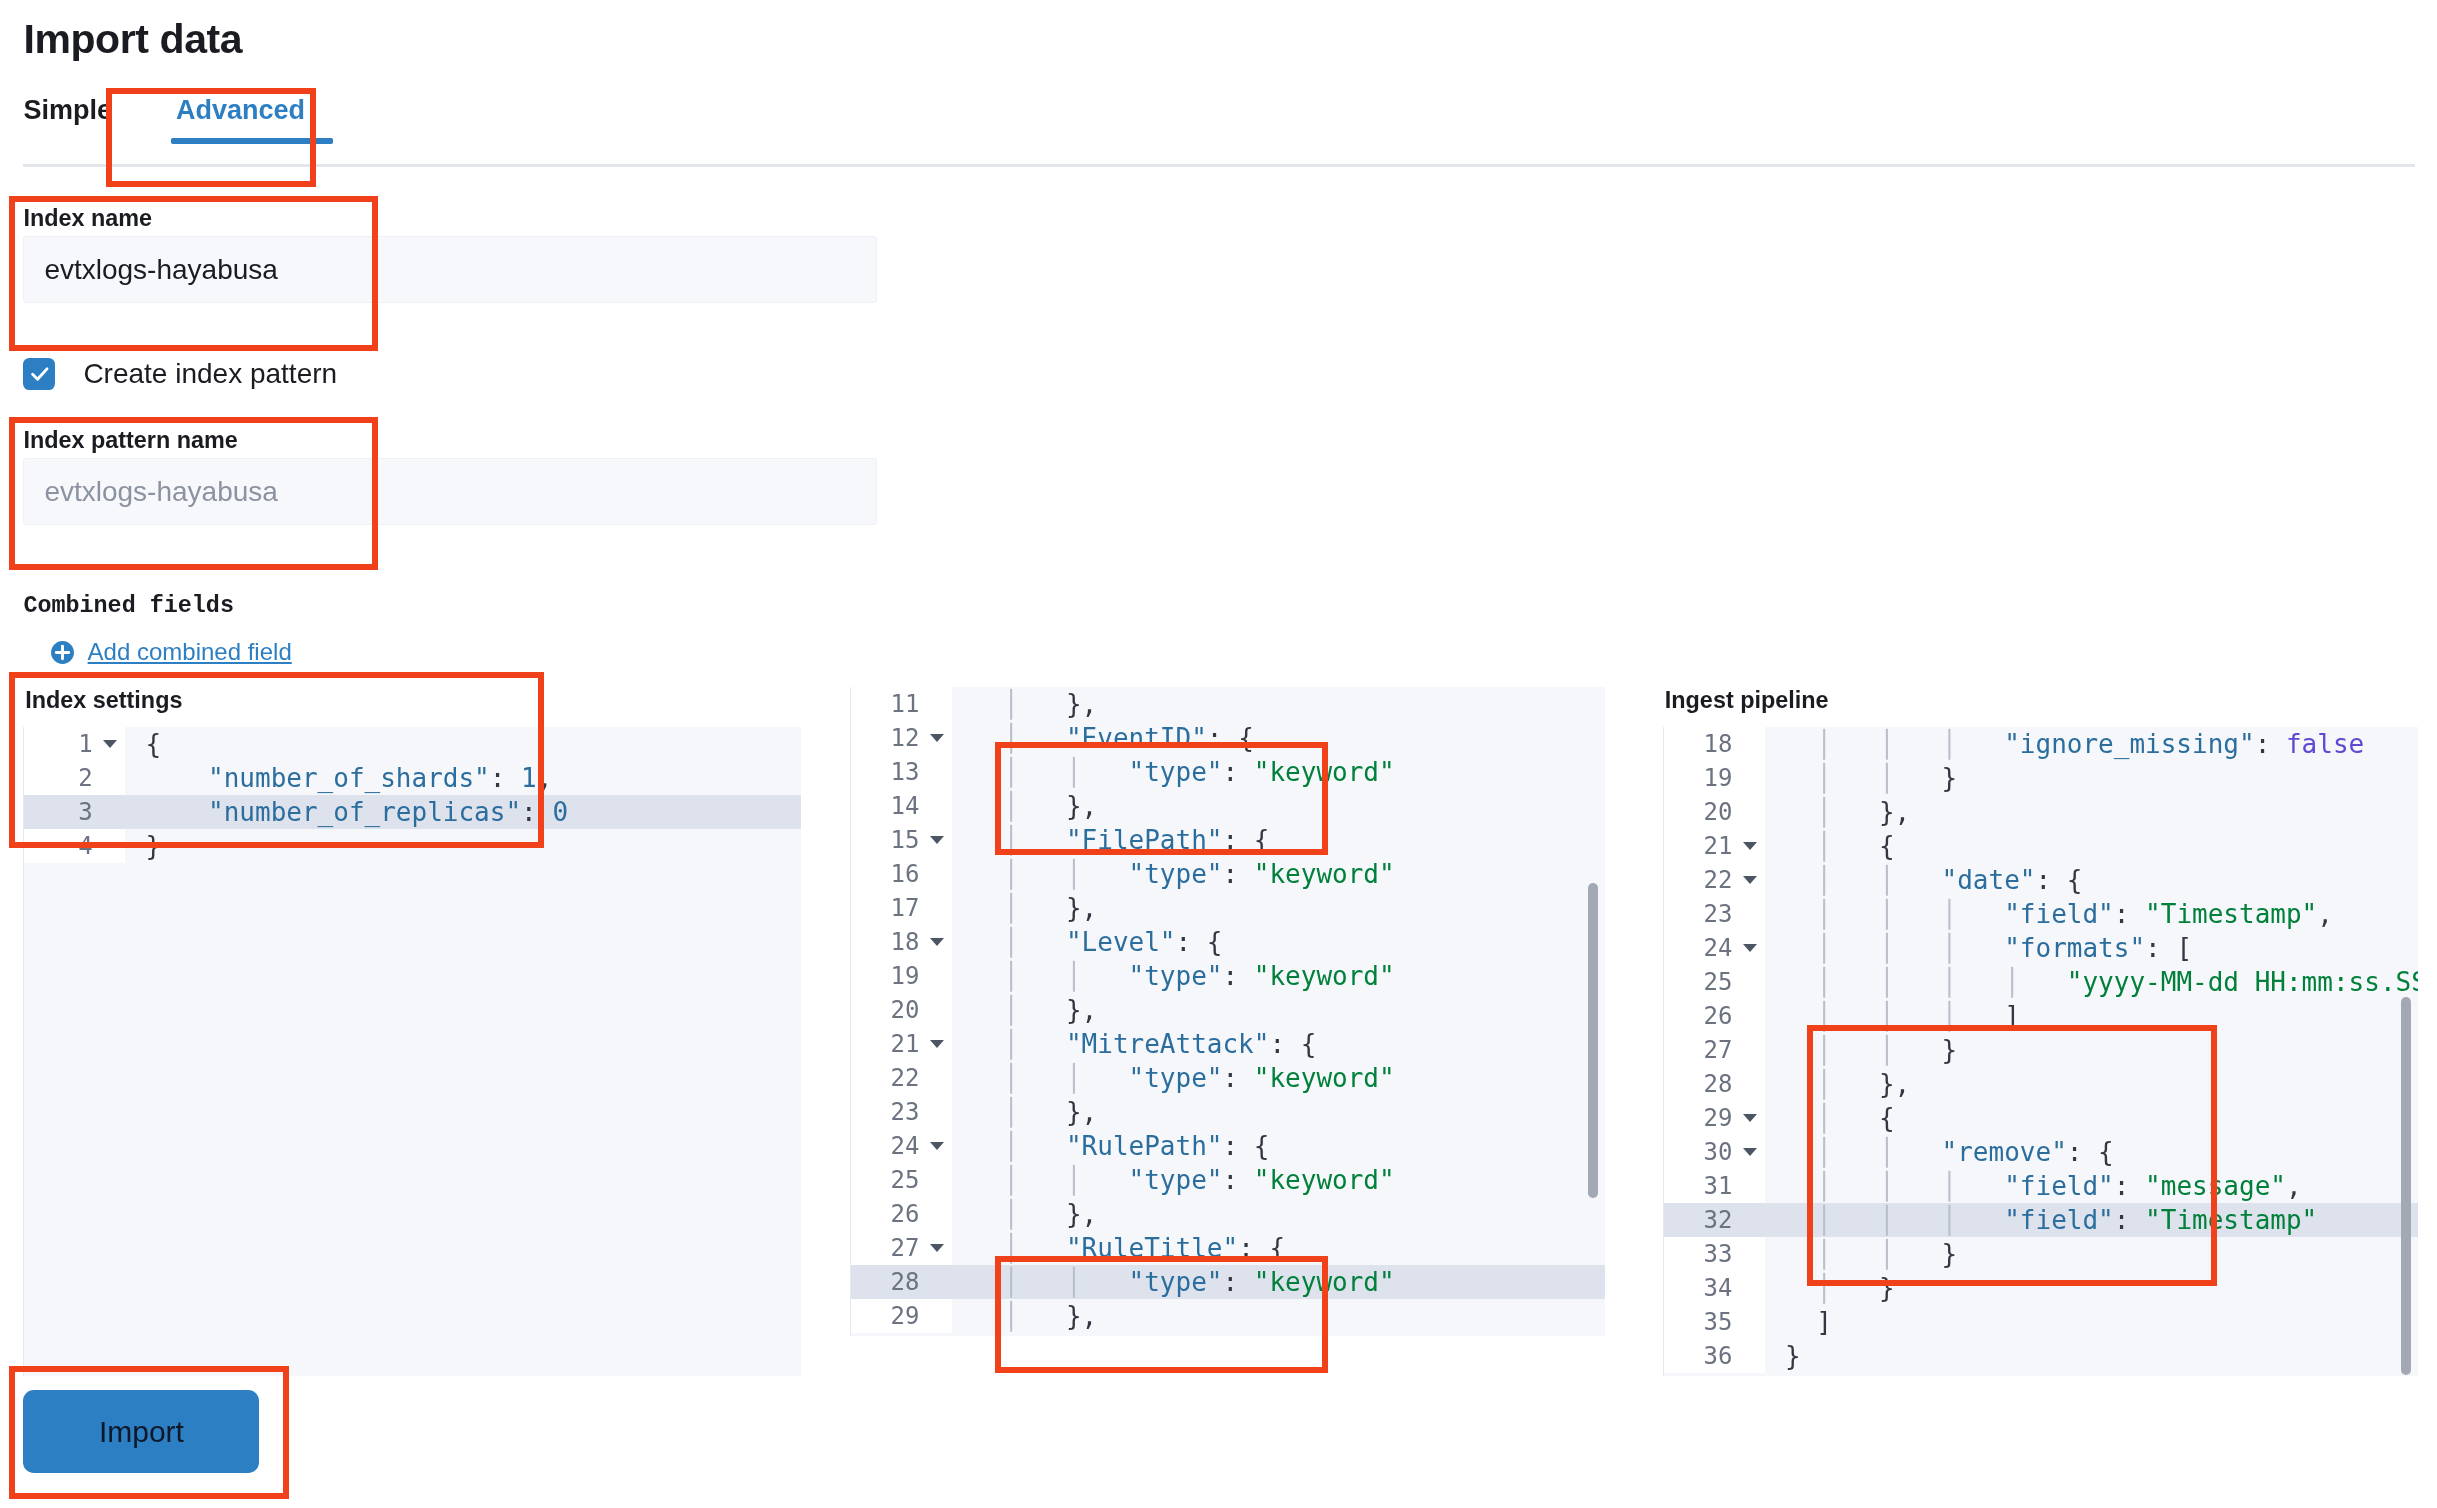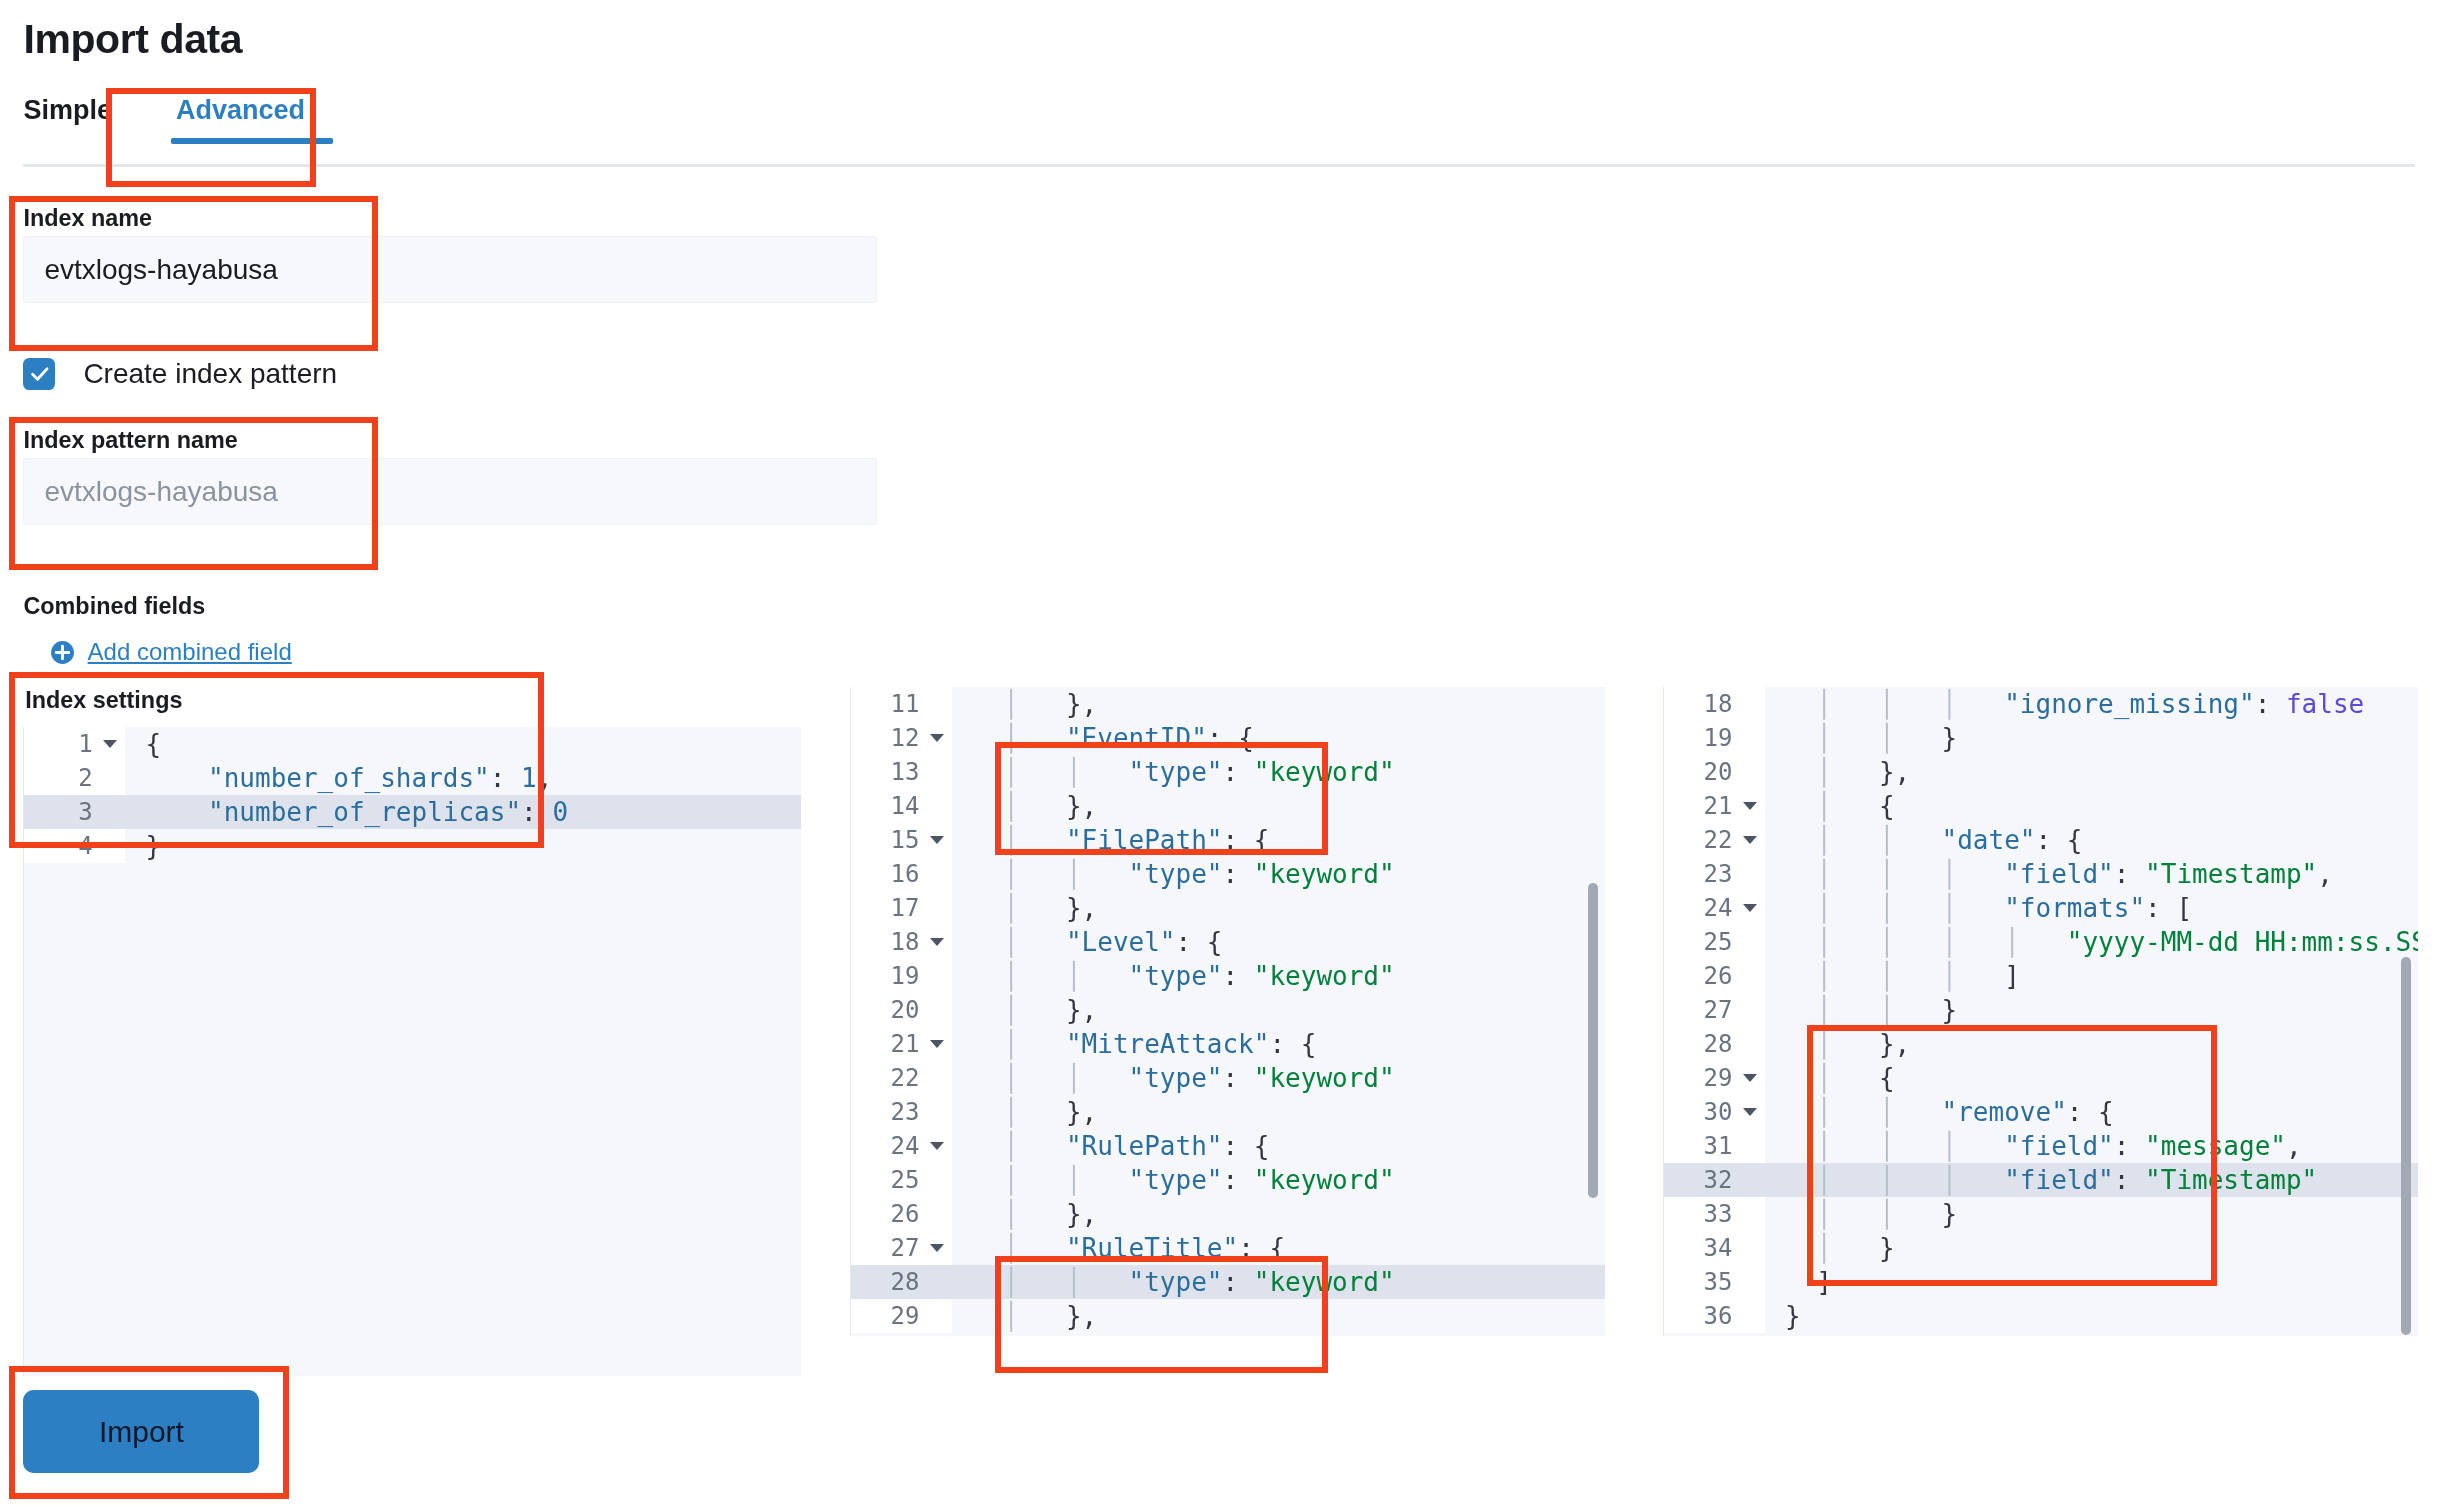--- a/index.html
+++ b/index.html
@@ -60,21 +60,21 @@
     width: 32px; height: 32px; border-radius: 6.3px; background: #2c7fc2;
     display: flex; align-items: center; justify-content: center;
     flex: 0 0 auto;
   }
   .cb-box svg { display: block; }
   .cb-label { font-size: 28px; color: #1a1c21; }
 
   
   .combined-title {
     position: absolute; left: 23.4px; top: 593px;
-    font-size: 23.4px; font-weight: 700; color: #1a1c21;
+    font-size: 23.4px; font-weight: 700; color: #1a1c21; font-family: Liberation Mono, monospace;
   }
   .add-combined {
     position: absolute; left: 50px; top: 638px;
     display: flex; align-items: center; gap: 12.6px;
     color: #2c7fc2; font-size: 24px; cursor: pointer;
   }
   .add-combined .plus-icon { width: 25px; height: 25px; flex: 0 0 auto; }
   .add-combined .lbl { text-decoration: underline; }
 
   
@@ -205,20 +205,21 @@
         <div class="ed-row"><div class="gutter"><span>25</span><span class="fold"></span></div><div class="code"><span class="tok-punct"> </span><span class="tok-punct"> </span><span class="ind">│</span><span class="tok-punct"> </span><span class="tok-punct"> </span><span class="tok-punct"> </span><span class="ind">│</span><span class="tok-punct"> </span><span class="tok-punct"> </span><span class="tok-punct"> </span><span class="tok-key">"type"</span><span class="tok-punct">:</span><span class="tok-punct"> </span><span class="tok-str">"keyword"</span></div></div>
         <div class="ed-row"><div class="gutter"><span>26</span><span class="fold"></span></div><div class="code"><span class="tok-punct"> </span><span class="tok-punct"> </span><span class="ind">│</span><span class="tok-punct"> </span><span class="tok-punct"> </span><span class="tok-punct"> </span><span class="tok-punct">}</span><span class="tok-punct">,</span></div></div>
         <div class="ed-row"><div class="gutter"><span>27</span><span class="fold"><span class="fold-caret"></span></span></div><div class="code"><span class="tok-punct"> </span><span class="tok-punct"> </span><span class="ind">│</span><span class="tok-punct"> </span><span class="tok-punct"> </span><span class="tok-punct"> </span><span class="tok-key">"RuleTitle"</span><span class="tok-punct">:</span><span class="tok-punct"> </span><span class="tok-punct">{</span></div></div>
         <div class="ed-row hl"><div class="gutter"><span>28</span><span class="fold"></span></div><div class="code"><span class="tok-punct"> </span><span class="tok-punct"> </span><span class="ind">│</span><span class="tok-punct"> </span><span class="tok-punct"> </span><span class="tok-punct"> </span><span class="ind">│</span><span class="tok-punct"> </span><span class="tok-punct"> </span><span class="tok-punct"> </span><span class="tok-key">"type"</span><span class="tok-punct">:</span><span class="tok-punct"> </span><span class="tok-str">"keyword"</span></div></div>
         <div class="ed-row"><div class="gutter"><span>29</span><span class="fold"></span></div><div class="code"><span class="tok-punct"> </span><span class="tok-punct"> </span><span class="ind">│</span><span class="tok-punct"> </span><span class="tok-punct"> </span><span class="tok-punct"> </span><span class="tok-punct">}</span><span class="tok-punct">,</span></div></div>
       <div class="ed-scroll" style="top:196px; height:315px;"></div>
     </div>
   </div>
 
   <div class="editor-col" style="left:1663px; width:755px;">
+    <div class="editor-heading">Ingest pipeline</div>
     <div class="editor" id="ed-ingest" style="height:649px;">
         <div class="ed-row"><div class="gutter"><span>18</span><span class="fold"></span></div><div class="code"><span class="tok-punct"> </span><span class="tok-punct"> </span><span class="ind">│</span><span class="tok-punct"> </span><span class="tok-punct"> </span><span class="tok-punct"> </span><span class="ind">│</span><span class="tok-punct"> </span><span class="tok-punct"> </span><span class="tok-punct"> </span><span class="ind">│</span><span class="tok-punct"> </span><span class="tok-punct"> </span><span class="tok-punct"> </span><span class="tok-key">"ignore_missing"</span><span class="tok-punct">:</span><span class="tok-punct"> </span><span class="tok-bool">false</span></div></div>
         <div class="ed-row"><div class="gutter"><span>19</span><span class="fold"></span></div><div class="code"><span class="tok-punct"> </span><span class="tok-punct"> </span><span class="ind">│</span><span class="tok-punct"> </span><span class="tok-punct"> </span><span class="tok-punct"> </span><span class="ind">│</span><span class="tok-punct"> </span><span class="tok-punct"> </span><span class="tok-punct"> </span><span class="tok-punct">}</span></div></div>
         <div class="ed-row"><div class="gutter"><span>20</span><span class="fold"></span></div><div class="code"><span class="tok-punct"> </span><span class="tok-punct"> </span><span class="ind">│</span><span class="tok-punct"> </span><span class="tok-punct"> </span><span class="tok-punct"> </span><span class="tok-punct">}</span><span class="tok-punct">,</span></div></div>
         <div class="ed-row"><div class="gutter"><span>21</span><span class="fold"><span class="fold-caret"></span></span></div><div class="code"><span class="tok-punct"> </span><span class="tok-punct"> </span><span class="ind">│</span><span class="tok-punct"> </span><span class="tok-punct"> </span><span class="tok-punct"> </span><span class="tok-punct">{</span></div></div>
         <div class="ed-row"><div class="gutter"><span>22</span><span class="fold"><span class="fold-caret"></span></span></div><div class="code"><span class="tok-punct"> </span><span class="tok-punct"> </span><span class="ind">│</span><span class="tok-punct"> </span><span class="tok-punct"> </span><span class="tok-punct"> </span><span class="ind">│</span><span class="tok-punct"> </span><span class="tok-punct"> </span><span class="tok-punct"> </span><span class="tok-key">"date"</span><span class="tok-punct">:</span><span class="tok-punct"> </span><span class="tok-punct">{</span></div></div>
         <div class="ed-row"><div class="gutter"><span>23</span><span class="fold"></span></div><div class="code"><span class="tok-punct"> </span><span class="tok-punct"> </span><span class="ind">│</span><span class="tok-punct"> </span><span class="tok-punct"> </span><span class="tok-punct"> </span><span class="ind">│</span><span class="tok-punct"> </span><span class="tok-punct"> </span><span class="tok-punct"> </span><span class="ind">│</span><span class="tok-punct"> </span><span class="tok-punct"> </span><span class="tok-punct"> </span><span class="tok-key">"field"</span><span class="tok-punct">:</span><span class="tok-punct"> </span><span class="tok-str">"Timestamp"</span><span class="tok-punct">,</span></div></div>
         <div class="ed-row"><div class="gutter"><span>24</span><span class="fold"><span class="fold-caret"></span></span></div><div class="code"><span class="tok-punct"> </span><span class="tok-punct"> </span><span class="ind">│</span><span class="tok-punct"> </span><span class="tok-punct"> </span><span class="tok-punct"> </span><span class="ind">│</span><span class="tok-punct"> </span><span class="tok-punct"> </span><span class="tok-punct"> </span><span class="ind">│</span><span class="tok-punct"> </span><span class="tok-punct"> </span><span class="tok-punct"> </span><span class="tok-key">"formats"</span><span class="tok-punct">:</span><span class="tok-punct"> </span><span class="tok-punct">[</span></div></div>
         <div class="ed-row"><div class="gutter"><span>25</span><span class="fold"></span></div><div class="code"><span class="tok-punct"> </span><span class="tok-punct"> </span><span class="ind">│</span><span class="tok-punct"> </span><span class="tok-punct"> </span><span class="tok-punct"> </span><span class="ind">│</span><span class="tok-punct"> </span><span class="tok-punct"> </span><span class="tok-punct"> </span><span class="ind">│</span><span class="tok-punct"> </span><span class="tok-punct"> </span><span class="tok-punct"> </span><span class="ind">│</span><span class="tok-punct"> </span><span class="tok-punct"> </span><span class="tok-punct"> </span><span class="tok-str">"yyyy-MM-dd HH:mm:ss.SSS XXX"</span></div></div>
         <div class="ed-row"><div class="gutter"><span>26</span><span class="fold"></span></div><div class="code"><span class="tok-punct"> </span><span class="tok-punct"> </span><span class="ind">│</span><span class="tok-punct"> </span><span class="tok-punct"> </span><span class="tok-punct"> </span><span class="ind">│</span><span class="tok-punct"> </span><span class="tok-punct"> </span><span class="tok-punct"> </span><span class="ind">│</span><span class="tok-punct"> </span><span class="tok-punct"> </span><span class="tok-punct"> </span><span class="tok-punct">]</span></div></div>

